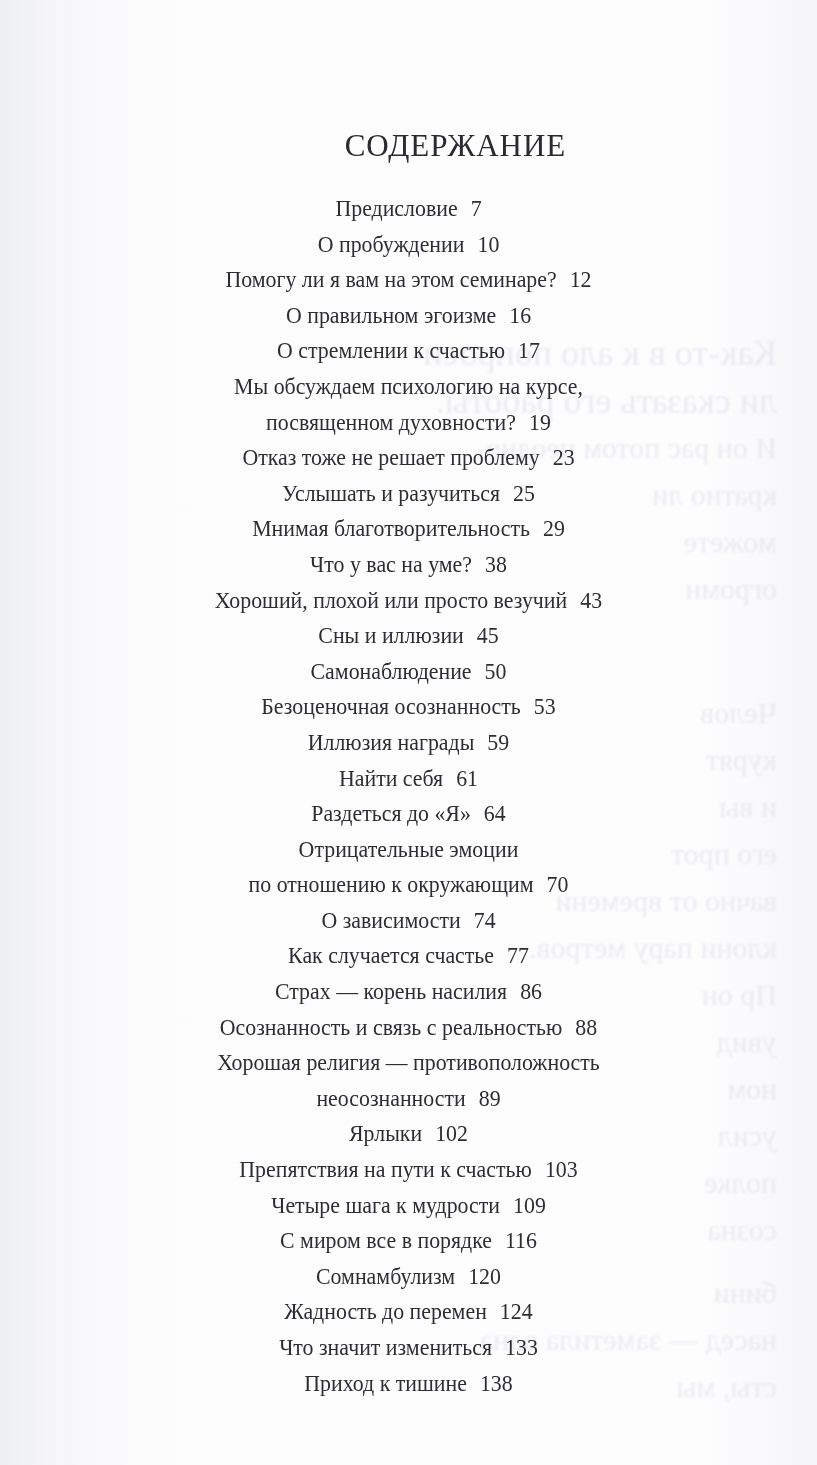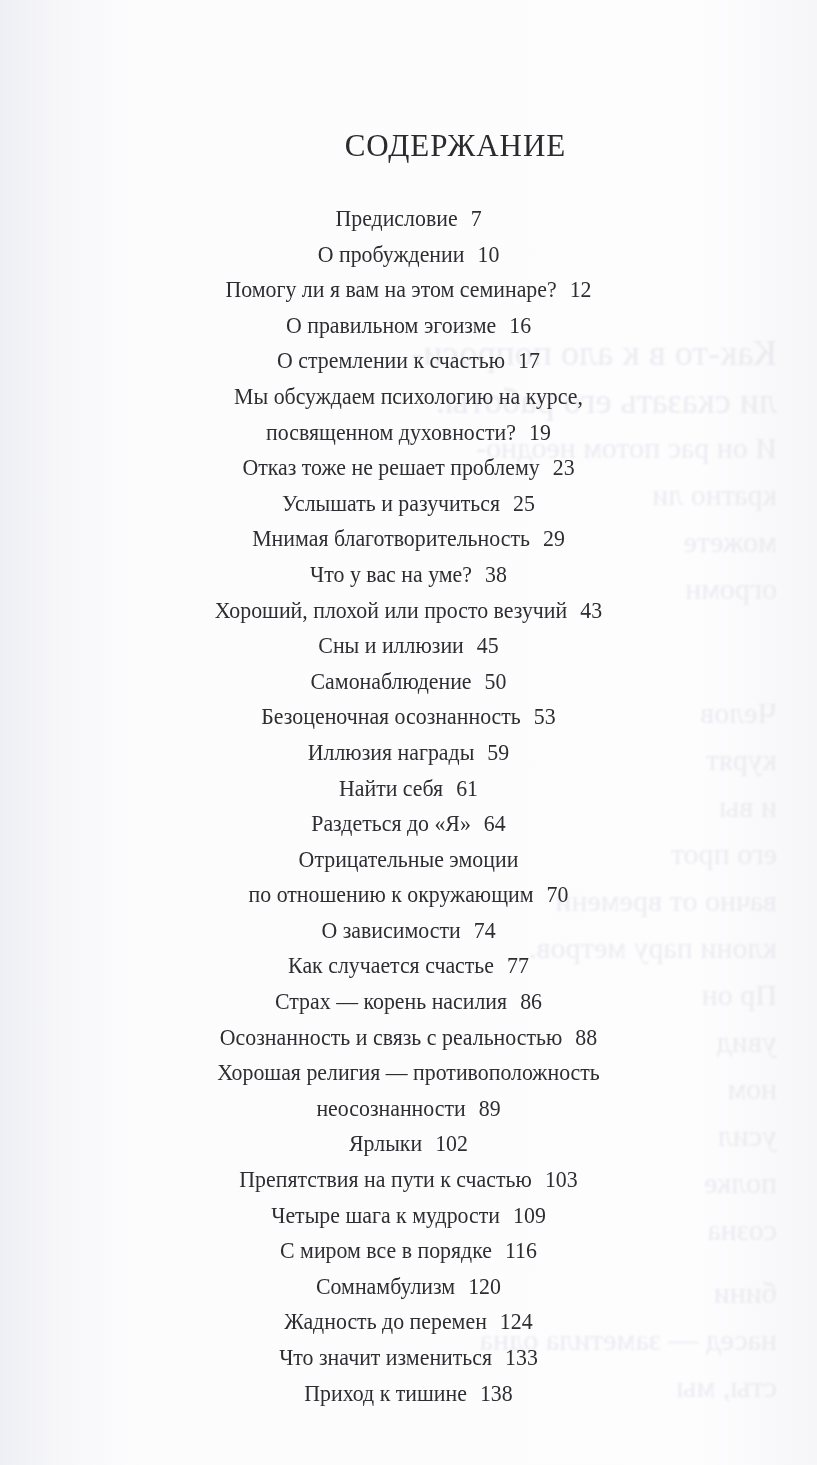--- a/index.html
+++ b/index.html
@@ -54,21 +54,21 @@
     top: 126px;
     font-size: 31px;
     letter-spacing: 1px;
     line-height: 40px;
     color: #2b2a2f;
     padding-left: 47px;
   }
   .toc-list {
     position: absolute;
     left: 0; width: 817px;
-    top: 201px;
+    top: 191px;
     margin: 0;
     padding: 0;
     list-style: none;
   }
   .toc-entry {
     font-size: 23.5px;
     line-height: 35.6px;
     margin: 0;
     padding: 0;
     transform: scaleX(0.93);

